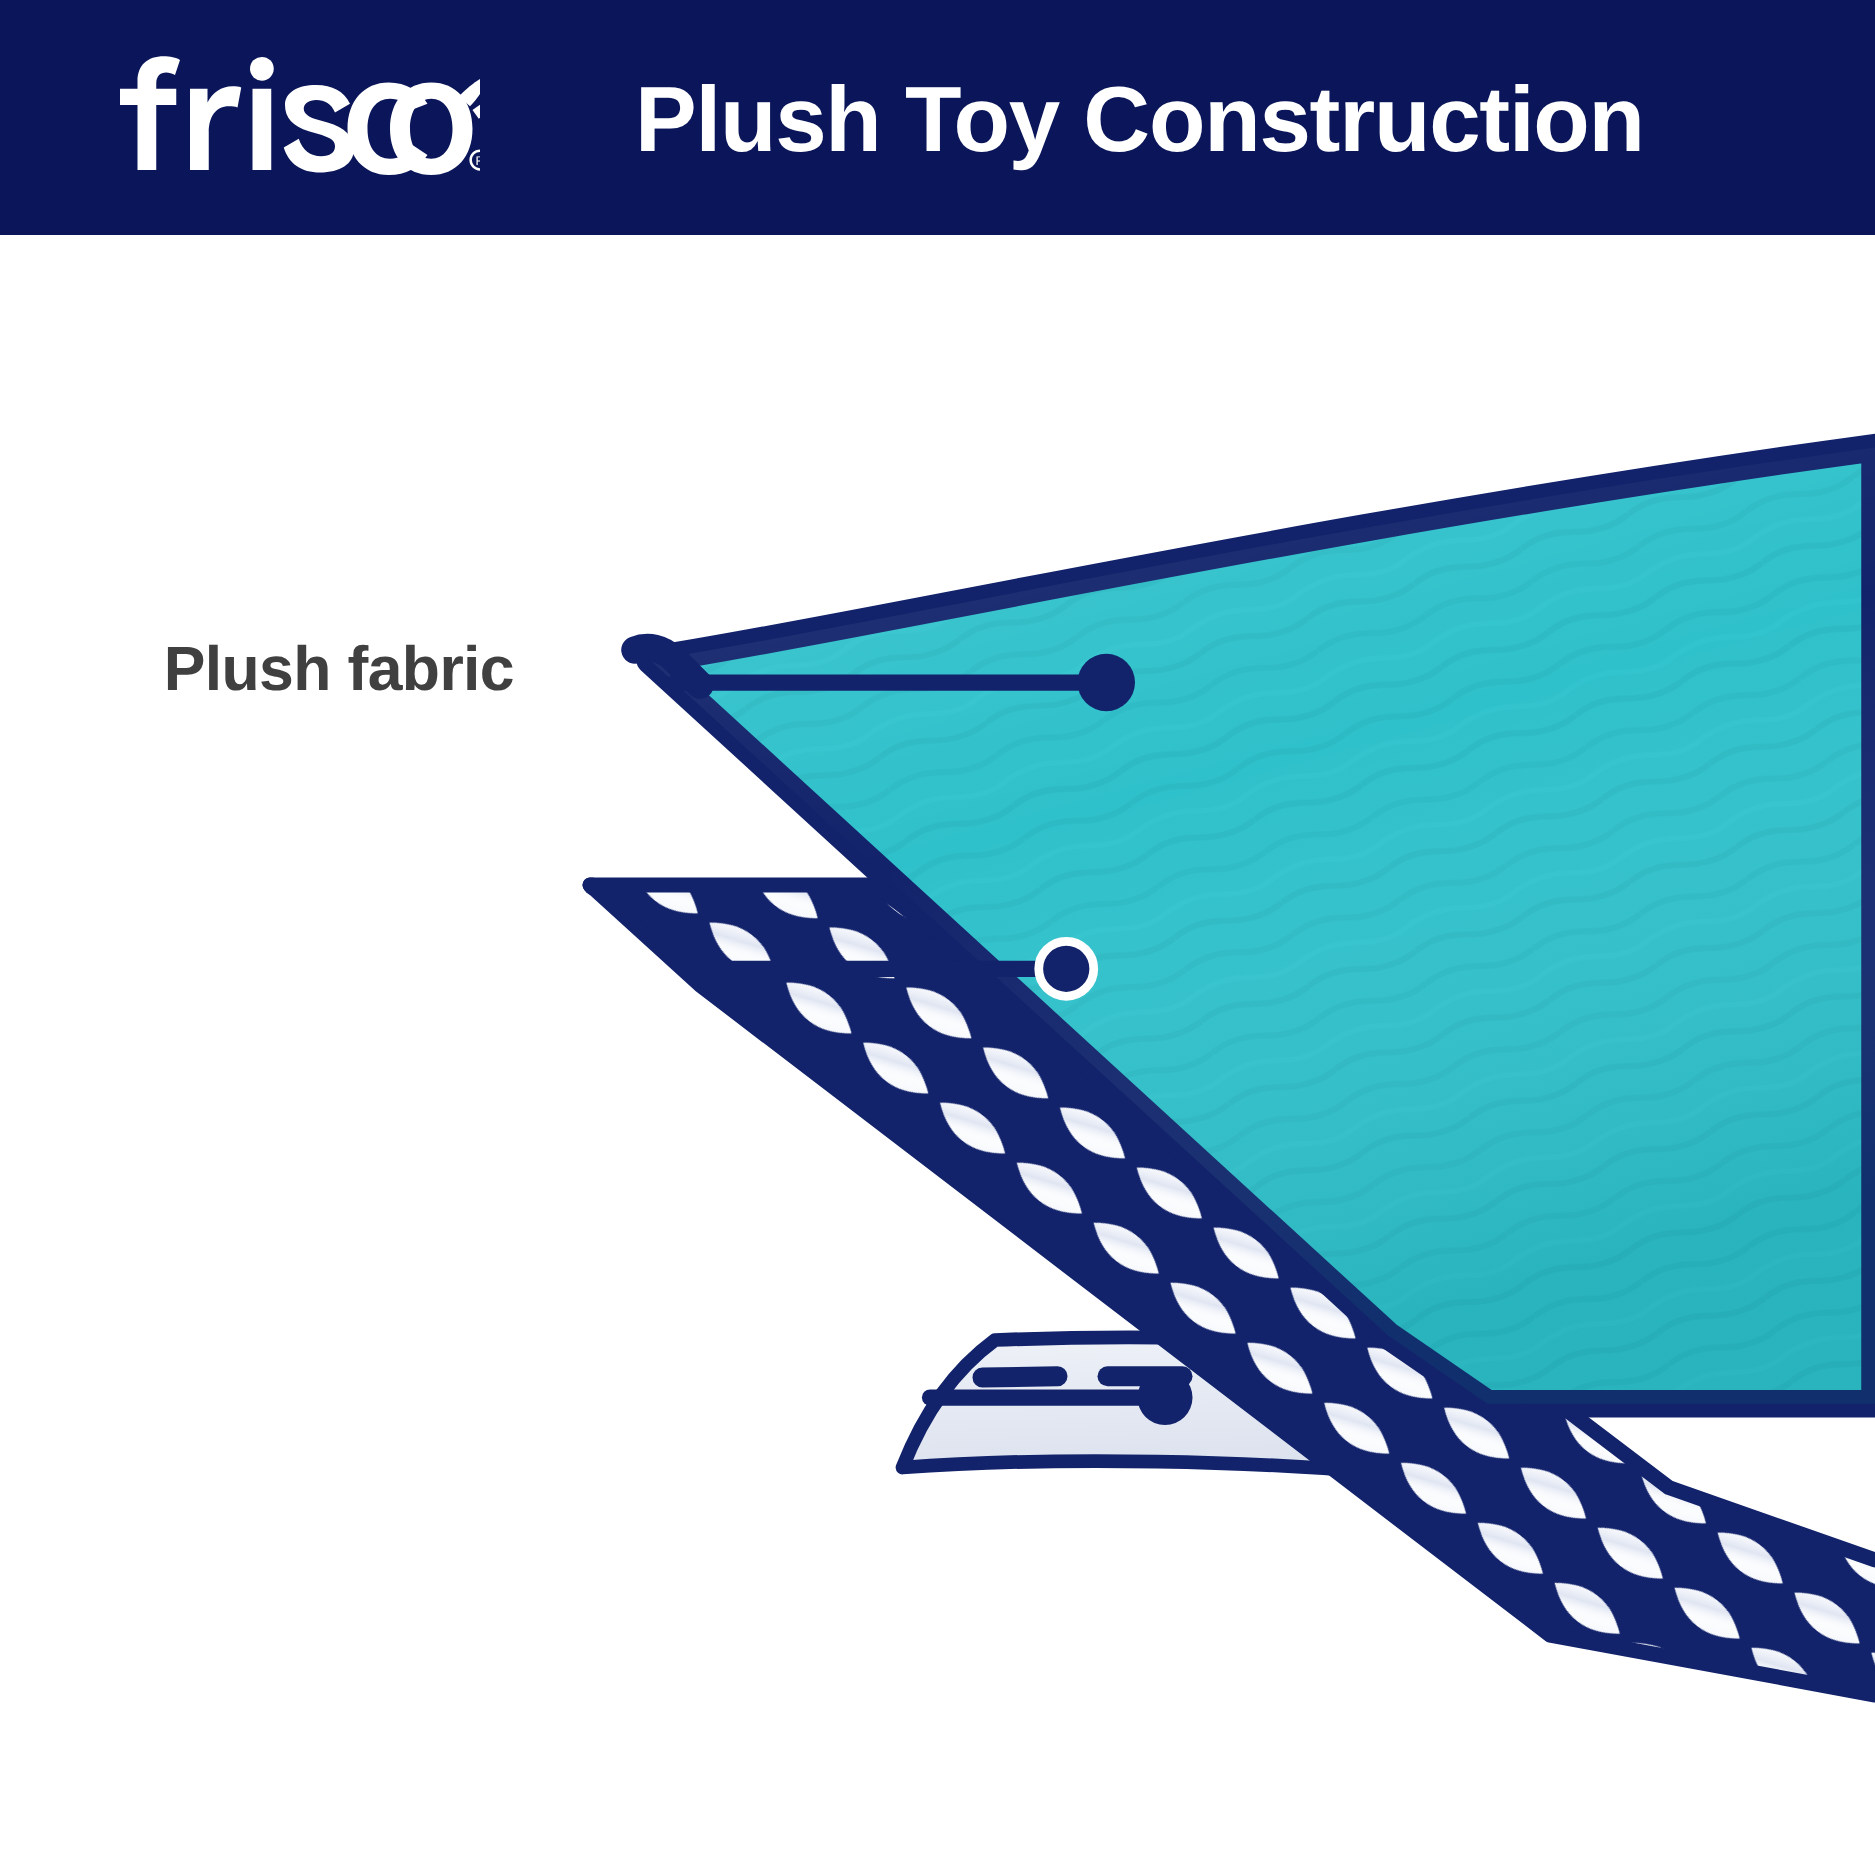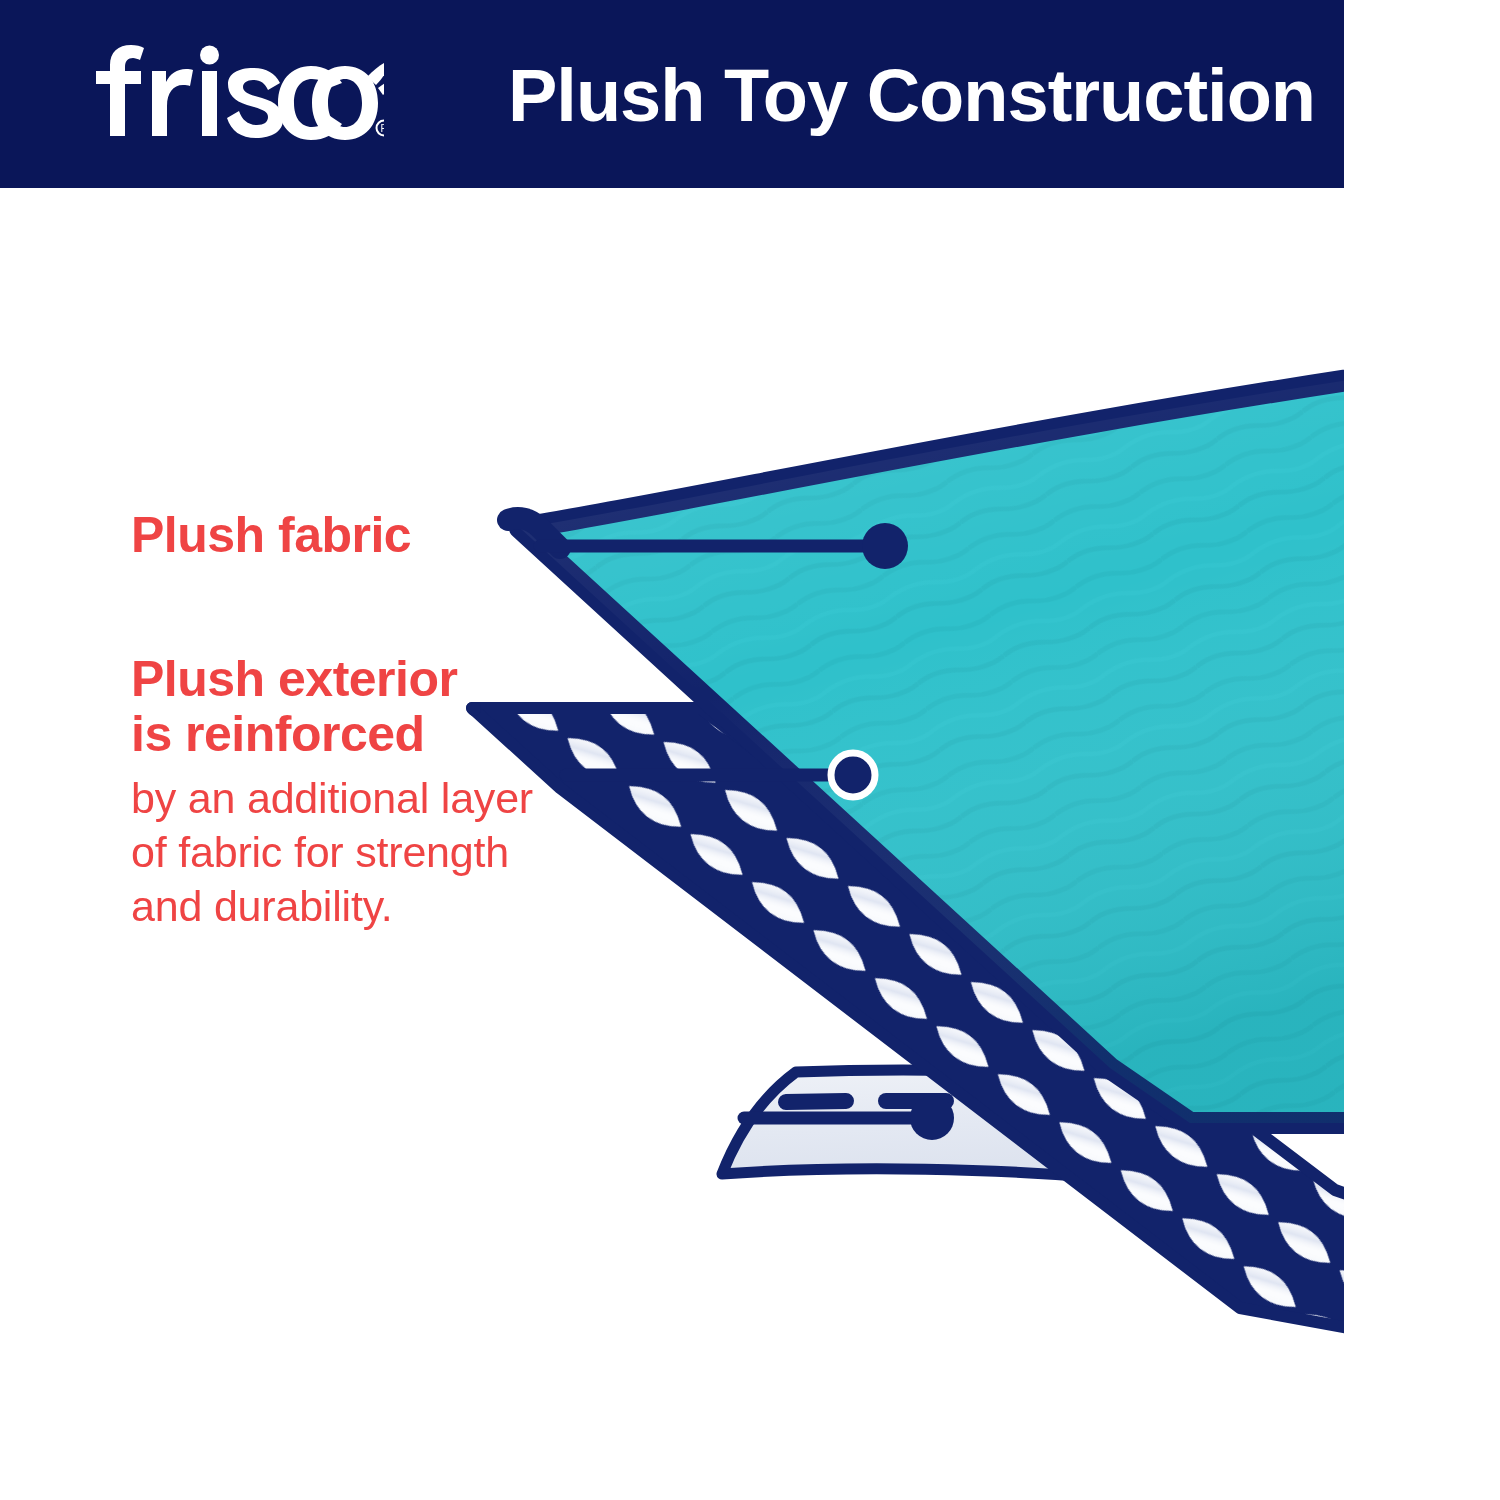--- a/index.html
+++ b/index.html
@@ -3,21 +3,21 @@
 <meta charset="utf-8">
 <style>
   html,body{margin:0;padding:0;}
   body{
     width:1500px;height:1500px;
     background:#ffffff;
     font-family:"Liberation Sans", sans-serif;
     overflow:hidden;
     position:relative;
   }
-  #page{position:relative;width:1344px;height:1500px;overflow:hidden;background:#fff;}
+  #page{position:relative;width:1500px;height:1500px;overflow:hidden;background:#fff;}
 
   
   .header{
     position:absolute;left:0;top:0;width:1500px;height:188px;
     background:#0A1659;
     display:flex;align-items:center;
   }
   .brand{
     position:absolute;left:84px;top:44px;
     width:300px;height:100px;
@@ -34,21 +34,21 @@
     font-family:"Liberation Sans", sans-serif;
   }
 
   
   .illustration{
     position:absolute;left:0;top:188px;width:1500px;height:1312px;
   }
   .illustration svg{display:block;width:1500px;height:1312px;}
 
   
-  .callout{position:absolute;color:#ef4444;}
+  .callout{position:absolute;color:#404040;}
   .callout .c-head{
     font-size:50px;font-weight:bold;line-height:1.10;
     letter-spacing:-0.5px;white-space:pre-line;
     font-family:"Liberation Sans", sans-serif;
   }
   .callout .c-body{
     font-size:43px;font-weight:normal;line-height:1.25;
     letter-spacing:-0.2px;white-space:pre-line;margin-top:10px;
     font-family:"Liberation Sans", sans-serif;
   }
@@ -222,22 +222,15 @@
     <g>
       <line x1="744" y1="1118" x2="932" y2="1118" stroke="#12236B" stroke-width="13" stroke-linecap="round"></line>
       <circle cx="932" cy="1118" r="22" fill="#12236B"></circle>
     </g>
   </svg>
 
   <div class="callout" id="callout-1">
     <div class="c-head">Plush fabric</div>
   </div>
 
-  <div class="callout" id="callout-2">
-    <div class="c-head">Plush exterior
-is reinforced</div>
-    <div class="c-body">by an additional layer
-of fabric for strength
-and durability.</div>
-  </div>
 
 
 </div>
 
 </body></html>

